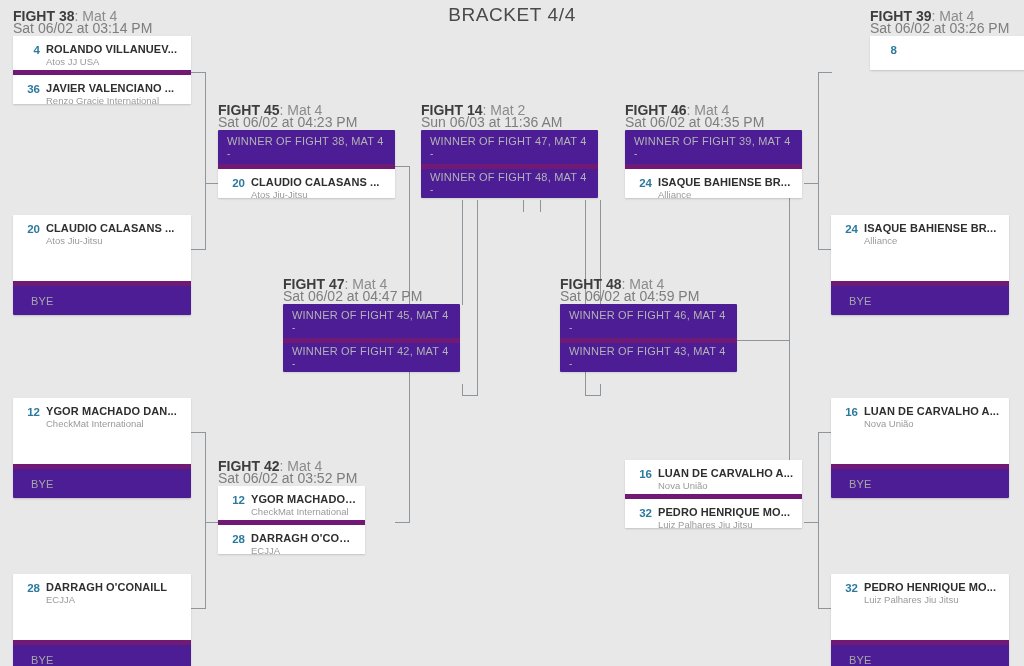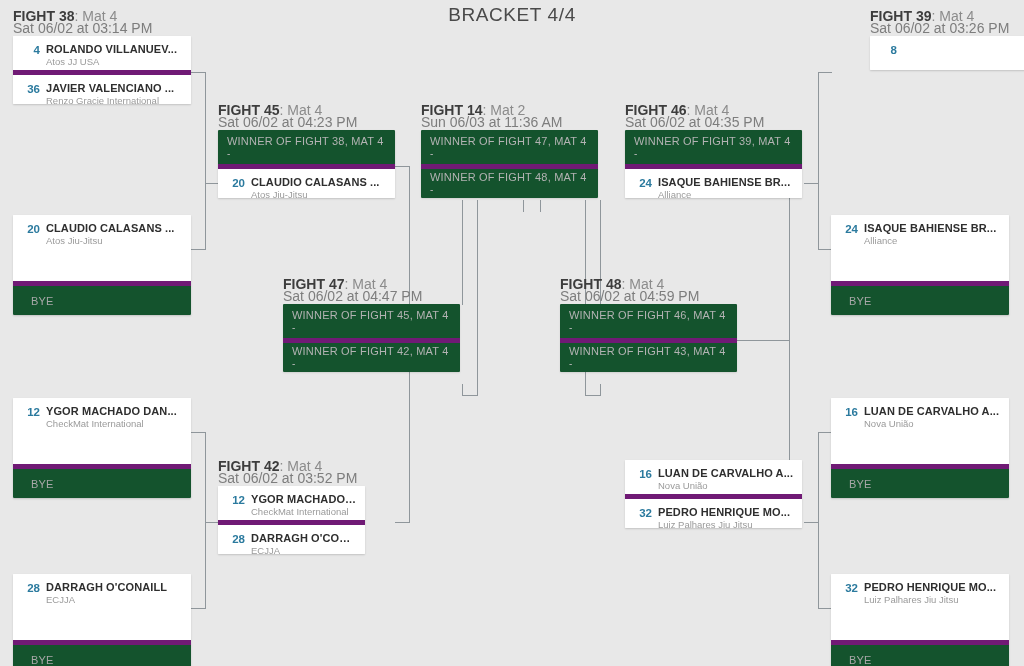--- a/index.html
+++ b/index.html
@@ -95,21 +95,21 @@
     flex-direction: column;
     justify-content: center;
     padding-top: 6px;
     padding-bottom: 6px;
   }
   .slot.bye {
     align-items: center;
     margin-top: 32px;
   }
   .slot.white-bg { background: #ffffff; }
-  .slot.grey-bg  { background: #14532d; }
+  .slot.grey-bg  { background: #4c1d95; }
 
   .seed {
     flex: 0 0 auto;
     min-width: 18px;
     text-align: right;
     font-size: 11.5px;
     font-weight: 700;
     color: #2b7a9e;
     line-height: 12px;
     margin-right: 6px;

